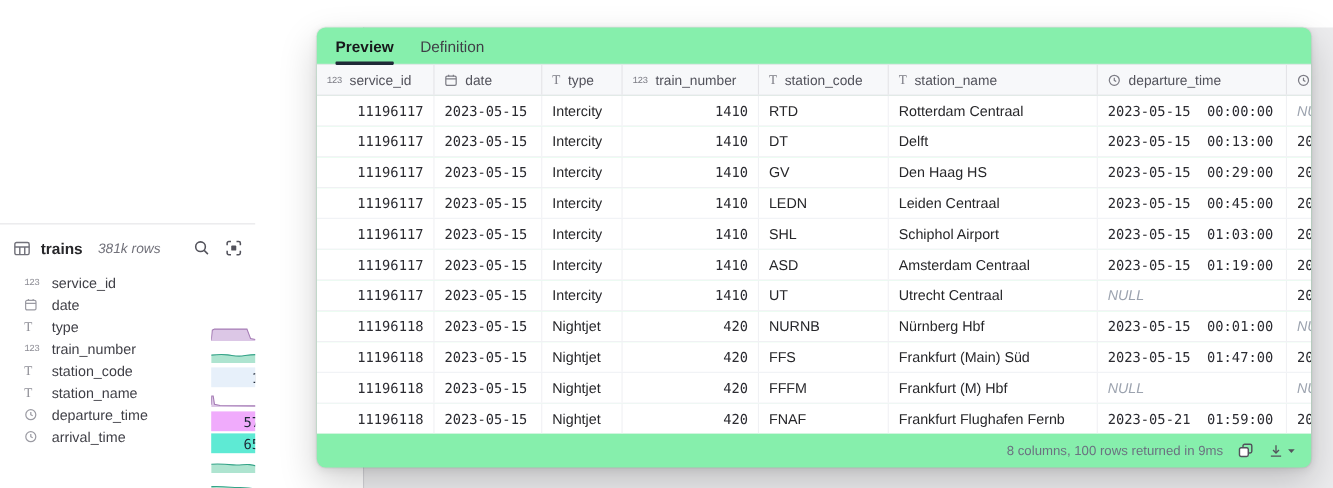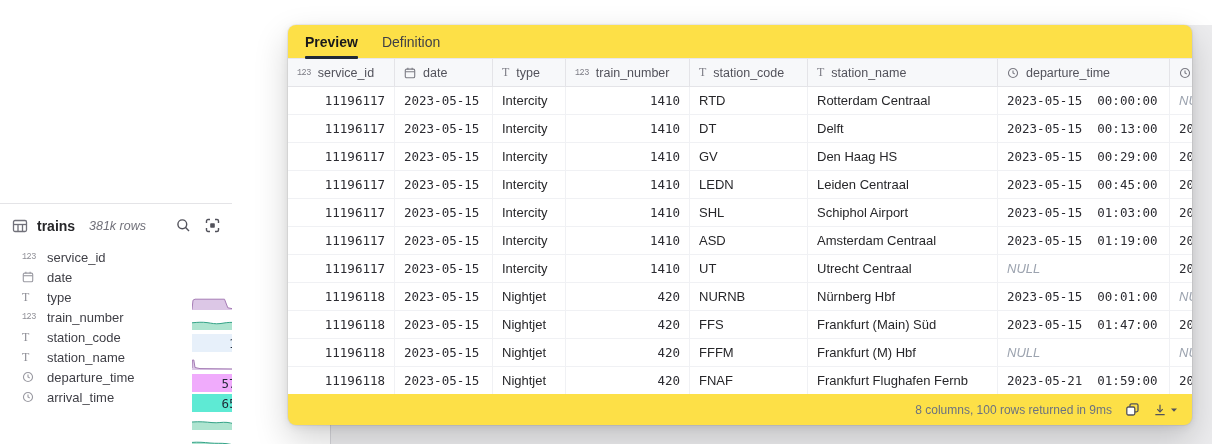--- a/index.html
+++ b/index.html
@@ -32,21 +32,21 @@
   .value-cell { width:56px; height:18px; display:flex; align-items:center; justify-content:flex-end;
     padding-right:4px; font-family:"DejaVu Sans Mono", monospace; font-size:12.5px; color:#1f2937;
     background:#e7f0fa; }
   .chip { position:absolute; left:262px; top:50%; transform:translateY(-50%);
     height:18px; display:flex; align-items:center; }
   .chip-bar { width:4px; height:18px; background:#79e2c6; flex:none; }
   .chip-text { font-family:"DejaVu Sans Mono", monospace; font-size:12px; color:#1f2937; padding-left:5px; white-space:pre; }
 
   
   .card { position:absolute; left:288px; top:25px; width:904px; height:400px;
-    background:#fde047; border-radius:8px; overflow:hidden; display:flex; flex-direction:column;
+    background:#86efac; border-radius:8px; overflow:hidden; display:flex; flex-direction:column;
     box-shadow:0 0 0 1px rgba(0,0,0,0.05), 0 14px 34px rgba(0,0,0,0.18), 0 2px 8px rgba(0,0,0,0.08); }
 
   .tabbar { height:34px; flex:none; display:flex; align-items:stretch; padding-left:17px; gap:24px;
     border-bottom:1px solid #e7e7ec; }
   .tab { position:relative; display:flex; align-items:center; font-size:14px; color:#3f3f46; cursor:pointer; }
   .tab.active { font-weight:700; color:#18181b; }
   .tab-underline { position:absolute; left:0; right:0; bottom:-1px; height:3px; background:#1f2937; border-radius:1px; }
 
   .thead { display:flex; height:28px; flex:none; background:#f7f8fa; border-bottom:1px solid #e4e4e8; }
   .th { flex:none; display:flex; align-items:center; gap:7px; padding:0 9px;

